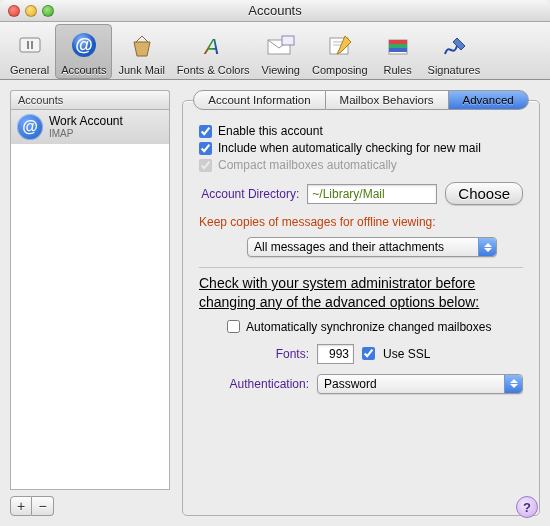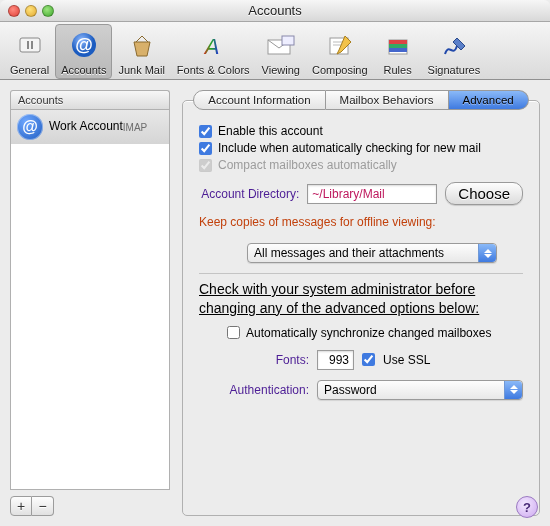--- a/index.html
+++ b/index.html
@@ -22,21 +22,21 @@
 .tbtn .tlabel { margin-top:1px; text-shadow:0 1px 0 #fff;}
 
 
 .content { display:flex; padding:10px; gap:12px; height:calc(526px - 22px - 58px); }
 
 .sidebar-col { width:160px; display:flex; flex-direction:column; }
 .sidebar-head { background:linear-gradient(#f7f7f7,#dcdcdc); border:1px solid #b0b0b0; border-bottom:none; padding:3px 7px; font-size:11px; color:#333; border-top-left-radius:3px; border-top-right-radius:3px; text-shadow:0 1px #fff;}
 .sidebar-list { flex:1; background:#fff; border:1px solid #b0b0b0; overflow:auto; }
 .acct-row { display:flex; align-items:center; gap:6px; padding:4px 6px; background:linear-gradient(#e8e8e8,#d5d5d5);}
 .acct-icon { width:26px; height:26px; border-radius:50%; background:radial-gradient(circle at 35% 30%, #6fa8ff,#1e5bbf); display:flex; align-items:center; justify-content:center; color:#fff; font-size:16px; font-weight:bold; box-shadow:inset 0 0 0 1px rgba(255,255,255,0.4);}
-.acct-text { display:flex; flex-direction:row; line-height:1.1;align-items:center;}
+.acct-text { display:flex; flex-direction:column; line-height:1.1;}
 .acct-name { font-size:12px; color:#000;}
 .acct-type { font-size:10px; color:#6c6c6c;}
 .addremove { display:flex; margin-top:6px;}
 .sqbtn { width:22px; height:20px; background:linear-gradient(#fdfdfd,#e1e1e1); border:1px solid #9c9c9c; display:flex; align-items:center; justify-content:center; font-size:14px; color:#333; text-shadow:0 1px #fff;}
 .sqbtn:first-child{border-top-left-radius:4px;border-bottom-left-radius:4px;}
 .sqbtn:last-child{border-top-right-radius:4px;border-bottom-right-radius:4px; border-left:none;}
 
 .main-col { flex:1; position:relative;}
 .tabs { display:flex; justify-content:center; position:relative; z-index:2;}
 .tab { font-size:11.5px; padding:3px 14px; background:linear-gradient(#fbfbfb,#e4e4e4); border:1px solid #9a9a9a; color:#222; text-shadow:0 1px #fff;}
@@ -207,26 +207,26 @@
         <input type="checkbox" checked="" style="">
         <span>Include when automatically checking for new mail</span>
       </div>
       <div class="chk-row disabled">
         <input type="checkbox" checked="" disabled="" style="">
         <span>Compact mailboxes automatically</span>
       </div>
 
       <div class="field-row">
         <span class="lbl" style="width:110px">Account Directory:</span>
-        <input class="txt" style="width: 130px; color: #be185d;" readonly="" value="~/Library/Mail">
+        <input class="txt" style="width: 130px; color: #4d7c0f;" readonly="" value="~/Library/Mail">
         <button class="aqua-btn">Choose</button>
       </div>
 
       <div class="section-label">Keep copies of messages for offline viewing:</div>
-      <div class="field-row" style="margin-top:14px; margin-left:48px;">
+      <div class="field-row" style="margin-top:8px; margin-left:48px;">
         <div class="popup" style="max-width:250px">
           <span>All messages and their attachments</span>
           <div class="end"></div>
         </div>
       </div>
 
       <hr class="sep">
       <div class="note">Check with your system administrator before changing any of the advanced options below:</div>
 
       <div class="chk-row" style="margin:8px 0 4px 28px;">

